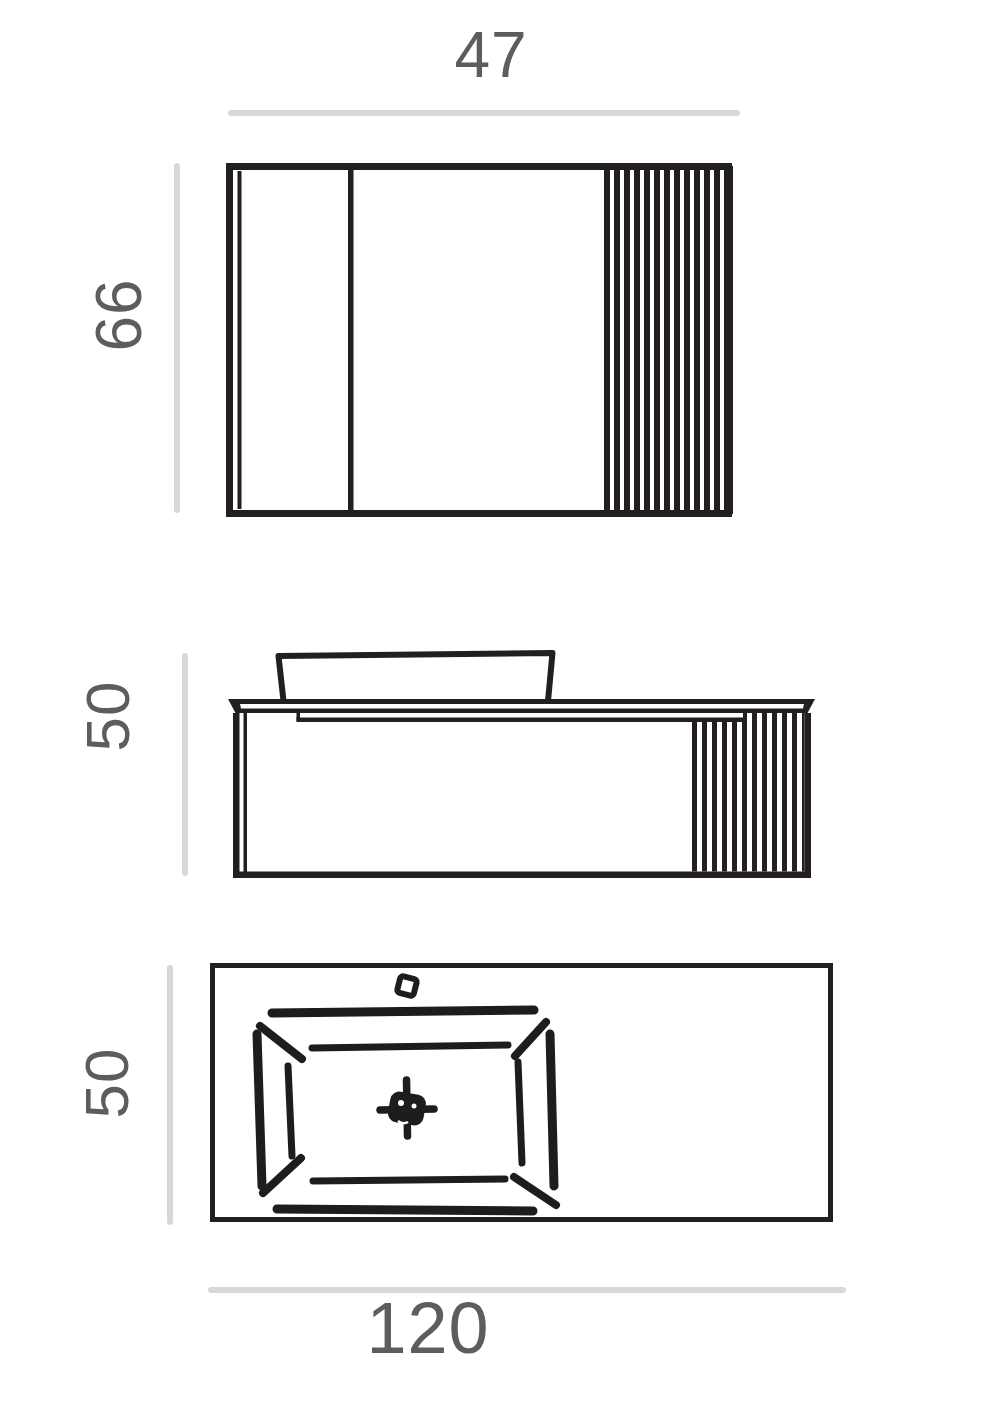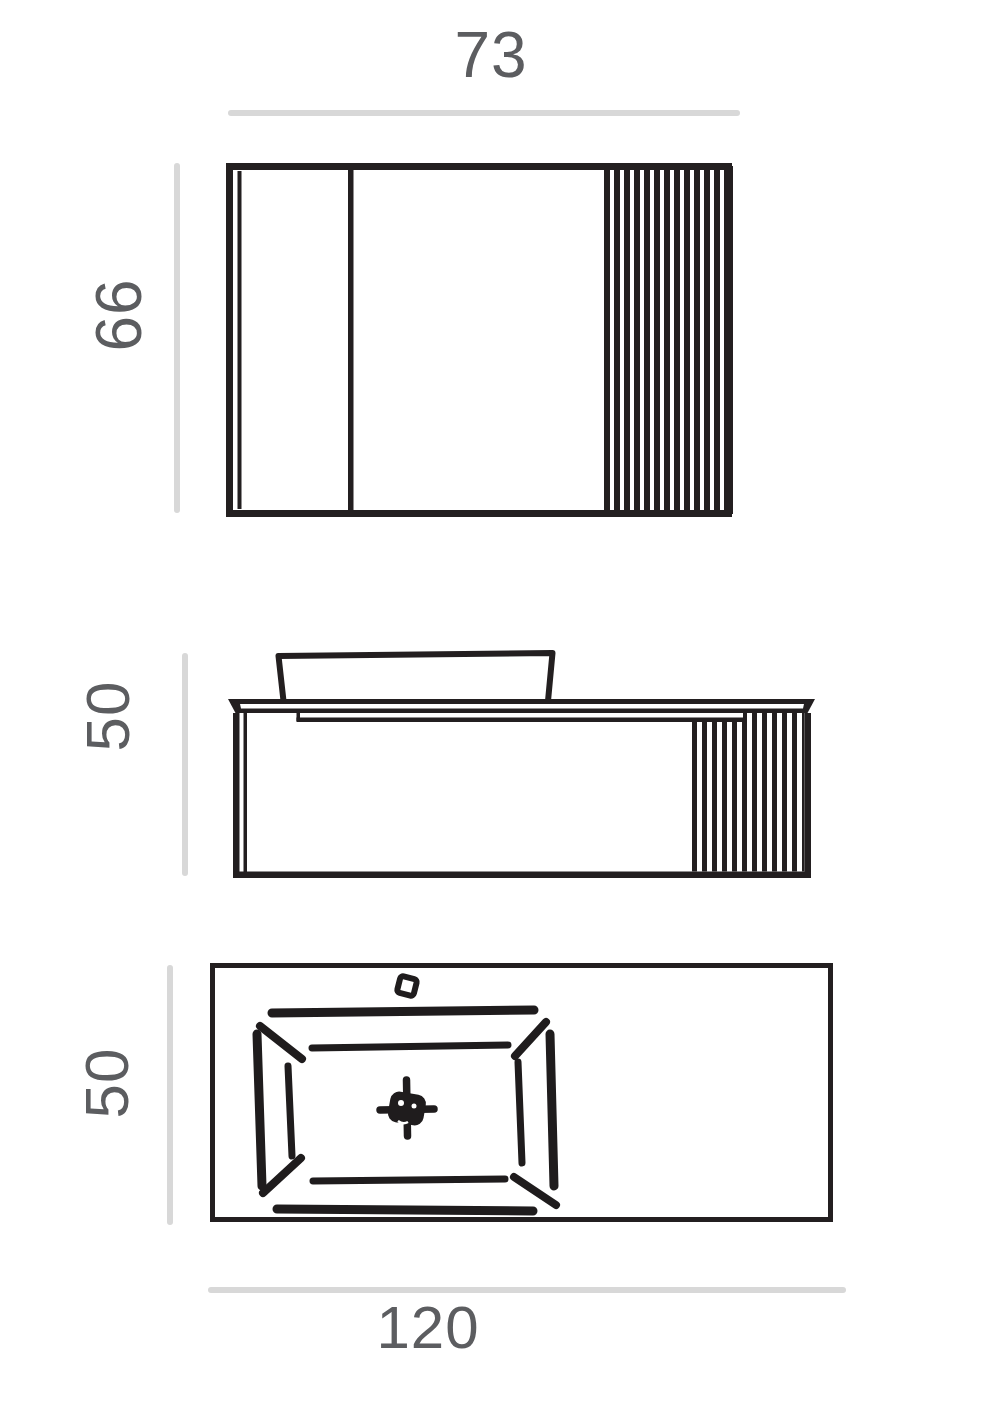--- a/index.html
+++ b/index.html
@@ -23,21 +23,21 @@
   }
   .dim-label.rot{transform:translate(-50%,-50%) rotate(-90deg);}
   .drawing{position:absolute;}
   svg{display:block;}
 </style>
 </head>
 <body>
 
 <div id="canvas">
 
-  <div class="dim-label" style="left:491px;top:55px;">73</div>
+  <div class="dim-label" style="left:491px;top:55px;">47</div>
   <div class="dim-line" style="left:228px;top:110px;width:512px;height:6px;"></div>
 
   <div class="dim-label rot" style="left:119px;top:315px;">66</div>
   <div class="dim-line" style="left:174px;top:163px;width:6px;height:350px;"></div>
 
   <div class="drawing" style="left:222px;top:158px;">
     <svg width="516" height="364" viewBox="222 158 516 364">
       <defs>
         <pattern id="slatsA" width="10" height="10" patternUnits="userSpaceOnUse" patternTransform="translate(4,0)">
           <rect x="0" y="0" width="6" height="10" fill="#231f20"></rect>
@@ -77,21 +77,21 @@
 
       <rect x="296.5" y="710" width="3.5" height="11" fill="#231f20"></rect>
       <rect x="296.5" y="717.5" width="449.5" height="4.5" fill="#231f20"></rect>
     </svg>
   </div>
 
   <div class="dim-label rot" style="left:107px;top:1083px;font-size:62px;">50</div>
   <div class="dim-line" style="left:167px;top:965px;width:6px;height:260px;"></div>
 
   <div class="dim-line" style="left:208px;top:1287px;width:638px;height:6px;"></div>
-  <div class="dim-label" style="left:428px;top:1328px;font-size:60px;">120</div>
+  <div class="dim-label" style="left:428px;top:1328px;font-size:72px;">120</div>
 
   <div class="drawing" style="left:165px;top:955px;">
     <svg width="690" height="280" viewBox="165 955 690 280">
 
       <rect x="212.5" y="965.5" width="618" height="254" fill="#ffffff" stroke="#231f20" stroke-width="5"></rect>
 
       <g transform="rotate(14 407 986)">
         <rect x="398.5" y="977.5" width="17" height="17" rx="3" fill="#ffffff" stroke="#1f1c1d" stroke-width="6"></rect>
       </g>
 

